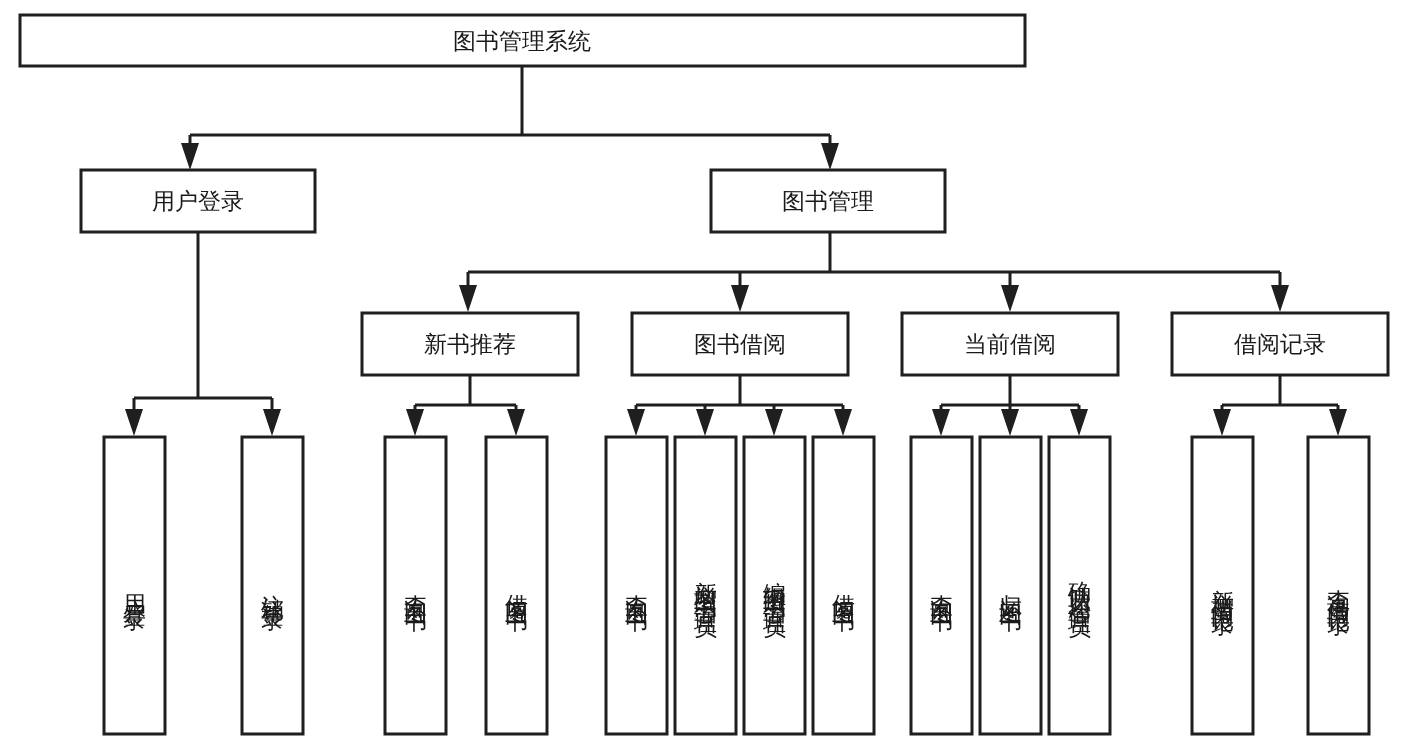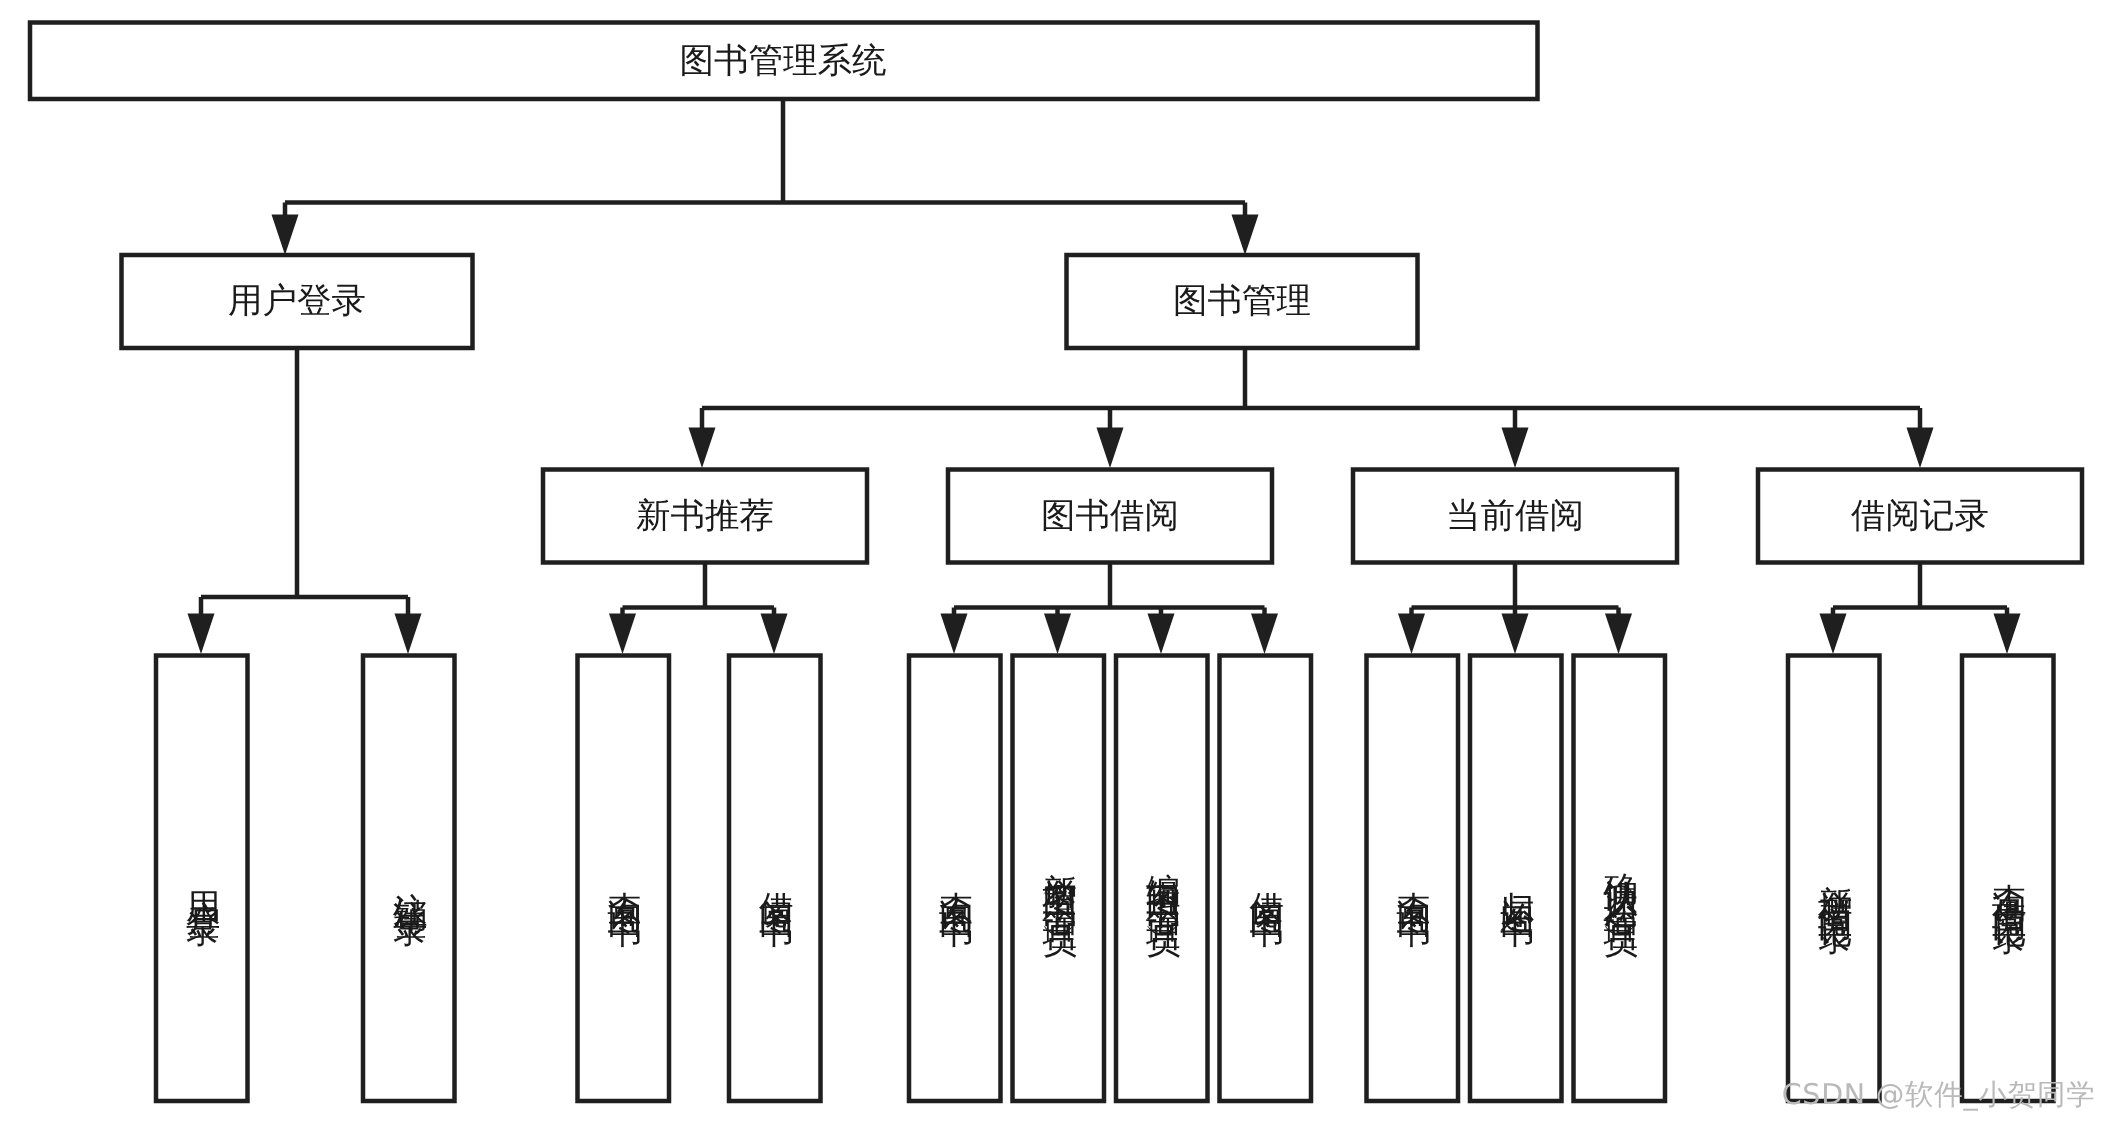--- a/index.html
+++ b/index.html
@@ -220,15 +220,14 @@
   <div class="leaf-label-v" style="left:744px; top:437px; width:61px; height:297px;">编辑图书（管理员）</div>
   <div class="leaf-label-v" style="left:813px; top:437px; width:61px; height:297px;">借阅图书</div>
 
   <div class="leaf-label-v" style="left:911px; top:437px; width:61px; height:297px;">查询图书</div>
   <div class="leaf-label-v" style="left:980px; top:437px; width:61px; height:297px;">归还图书</div>
   <div class="leaf-label-v" style="left:1049px; top:437px; width:61px; height:297px;">确认归还（管理员）</div>
 
   <div class="leaf-label-v" style="left:1192px; top:437px; width:61px; height:297px;">新增借阅记录</div>
   <div class="leaf-label-v" style="left:1308px; top:437px; width:61px; height:297px;">查询借阅记录</div>
 
-  <div class="watermark">CSDN @软件_小贺同学</div>
 
 </div>
 
 </body></html>

